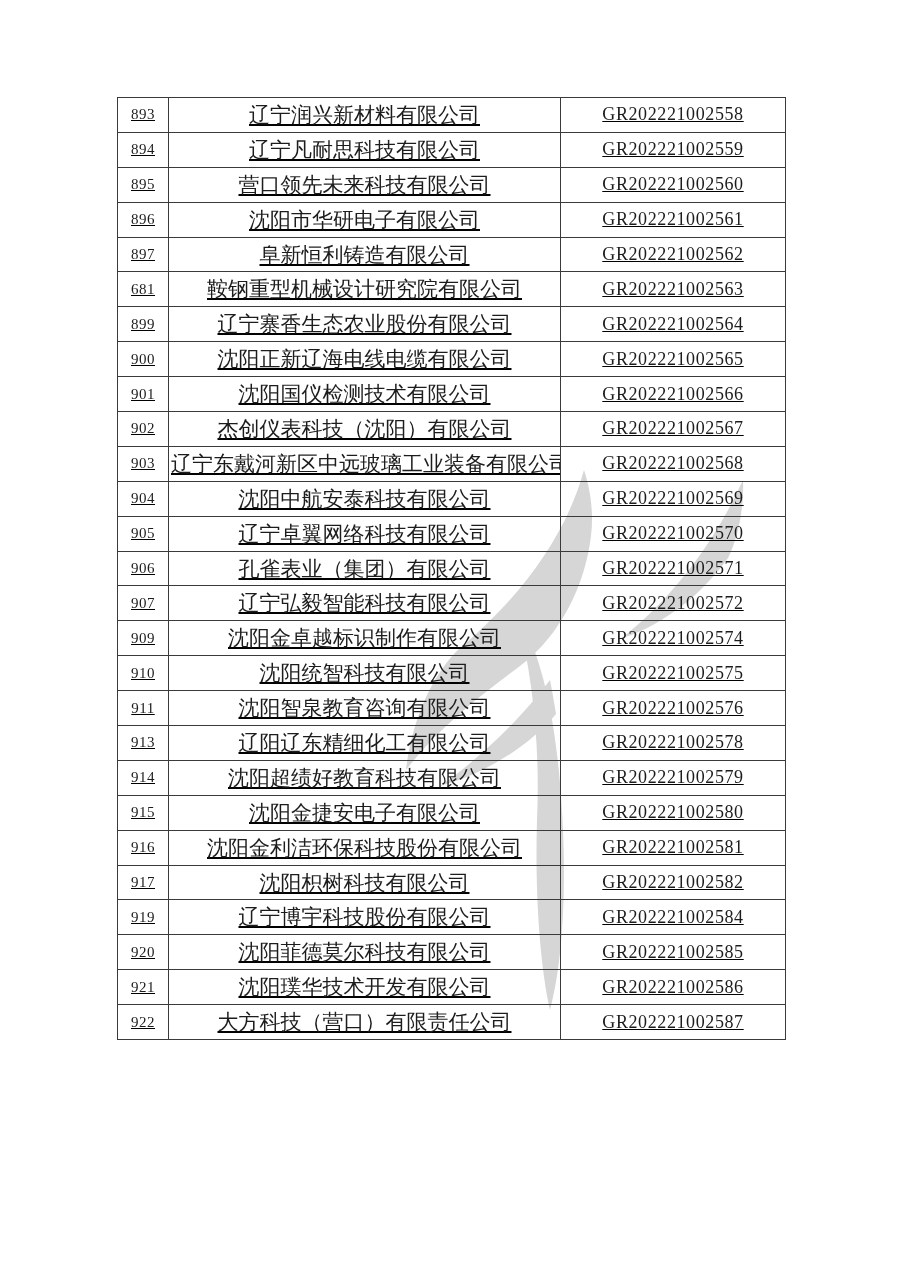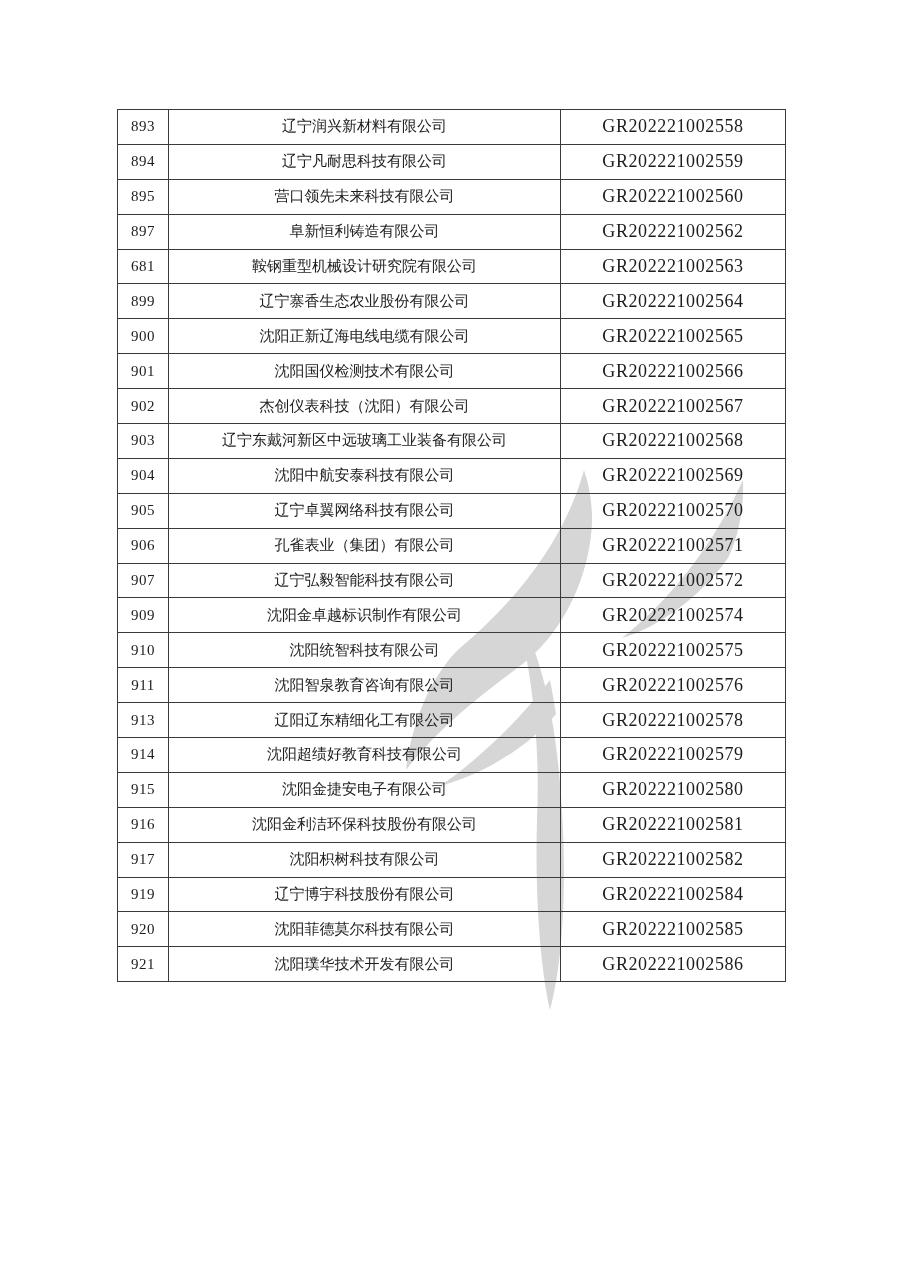--- a/index.html
+++ b/index.html
@@ -20,43 +20,44 @@
     left: 398px;
     top: 418px;
     width: 362px;
     height: 600px;
     z-index: 0;
     pointer-events: none;
   }
   table.roster {
     position: absolute;
     left: 117px;
-    top: 109px;
+    top: 97px;
     z-index: 1;
     border-collapse: collapse;
     table-layout: fixed;
     width: 668px;
+    text-decoration: underline;
   }
   table.roster td {
     border: 1px solid #3a3a3a;
     height: 33.9px;
     padding: 0 2px;
     text-align: center;
     vertical-align: middle;
     color: #1c1c1c;
     background: transparent;
     overflow: hidden;
     white-space: nowrap;
   }
   td.idx-cell {
     font-size: 15px;
     letter-spacing: 0.5px;
   }
   td.company-cell {
-    font-size: 15px;
+    font-size: 21px;
   }
   td.code-cell {
     font-size: 18px;
     letter-spacing: 0.6px;
   }
 </style>
 </head>
 <body>
 
 <div class="page">
@@ -108,20 +109,25 @@
           <td class="company-cell">辽宁凡耐思科技有限公司</td>
           <td class="code-cell">GR202221002559</td>
         </tr>
 
         <tr>
           <td class="idx-cell">895</td>
           <td class="company-cell">营口领先未来科技有限公司</td>
           <td class="code-cell">GR202221002560</td>
         </tr>
 
+        <tr>
+          <td class="idx-cell">896</td>
+          <td class="company-cell">沈阳市华研电子有限公司</td>
+          <td class="code-cell">GR202221002561</td>
+        </tr>
 
         <tr>
           <td class="idx-cell">897</td>
           <td class="company-cell">阜新恒利铸造有限公司</td>
           <td class="code-cell">GR202221002562</td>
         </tr>
 
         <tr>
           <td class="idx-cell">681</td>
           <td class="company-cell">鞍钢重型机械设计研究院有限公司</td>
@@ -244,16 +250,21 @@
           <td class="company-cell">沈阳菲德莫尔科技有限公司</td>
           <td class="code-cell">GR202221002585</td>
         </tr>
 
         <tr>
           <td class="idx-cell">921</td>
           <td class="company-cell">沈阳璞华技术开发有限公司</td>
           <td class="code-cell">GR202221002586</td>
         </tr>
 
+        <tr>
+          <td class="idx-cell">922</td>
+          <td class="company-cell">大方科技（营口）有限责任公司</td>
+          <td class="code-cell">GR202221002587</td>
+        </tr>
       </tbody>
   </table>
 
 </div>
 
 </body></html>

